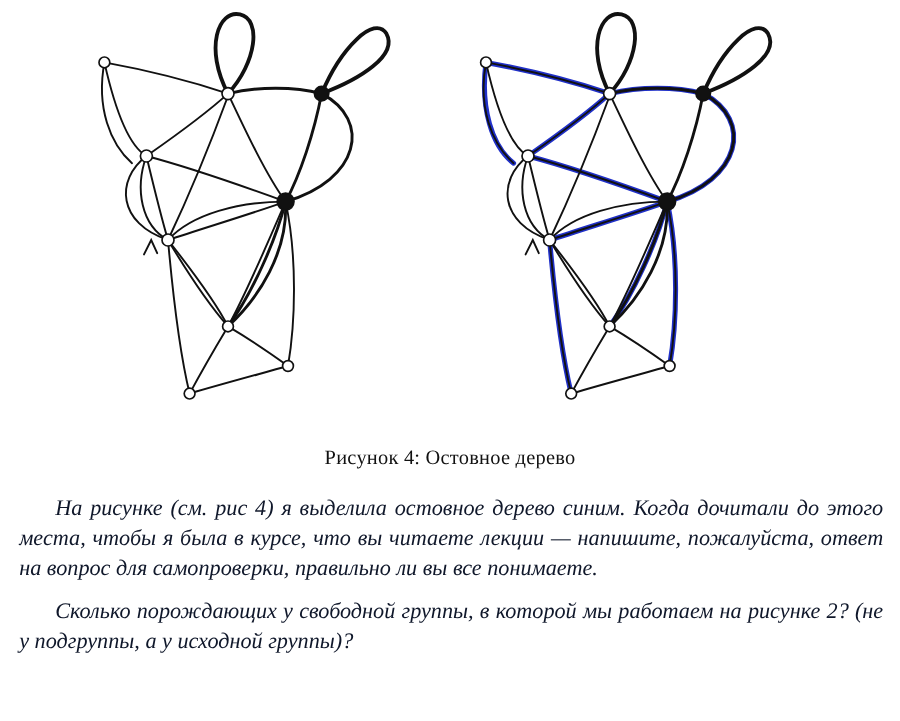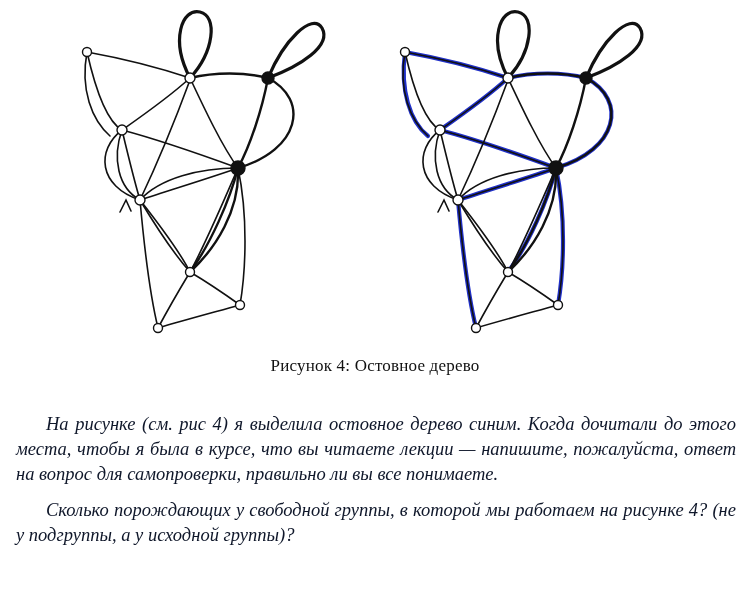--- a/index.html
+++ b/index.html
@@ -25,21 +25,21 @@
     width: 750px;
     height: 360px;
   }
   .figure-area svg {
     position: absolute;
     left: 0;
     top: 0;
   }
   .caption {
     position: absolute;
-    top: 356px;
+    top: 372px;
     left: 0;
     width: 750px;
     text-align: center;
     font-size: 17px;
     font-family: "Liberation Serif", serif;
     letter-spacing: 0.2px;
   }
   .body-text {
     position: absolute;
     top: 412px;
@@ -202,16 +202,16 @@
         <circle class="vt" cx="240" cy="305" r="4.5"></circle>
         <circle class="vt" cx="158" cy="328" r="4.5"></circle>
       </g>
     </svg>
   </div>
 
   <div class="caption">Рисунок 4: Остовное дерево</div>
 
   <div class="body-text">
     <p>На рисунке (см. рис 4) я выделила остовное дерево синим. Когда дочитали до этого места, чтобы я была в курсе, что вы читаете лекции — напишите, пожалуйста, ответ на вопрос для самопроверки, правильно ли вы все понимаете.</p>
-    <p class="second">Сколько порождающих у свободной группы, в которой мы работаем на рисунке 4? (не у подгруппы, а у исходной группы)?</p>
+    <p class="second">Сколько порождающих у свободной группы, в которой мы работаем на рисунке 2? (не у подгруппы, а у исходной группы)?</p>
   </div>
 
 </div>
 
 </body></html>

